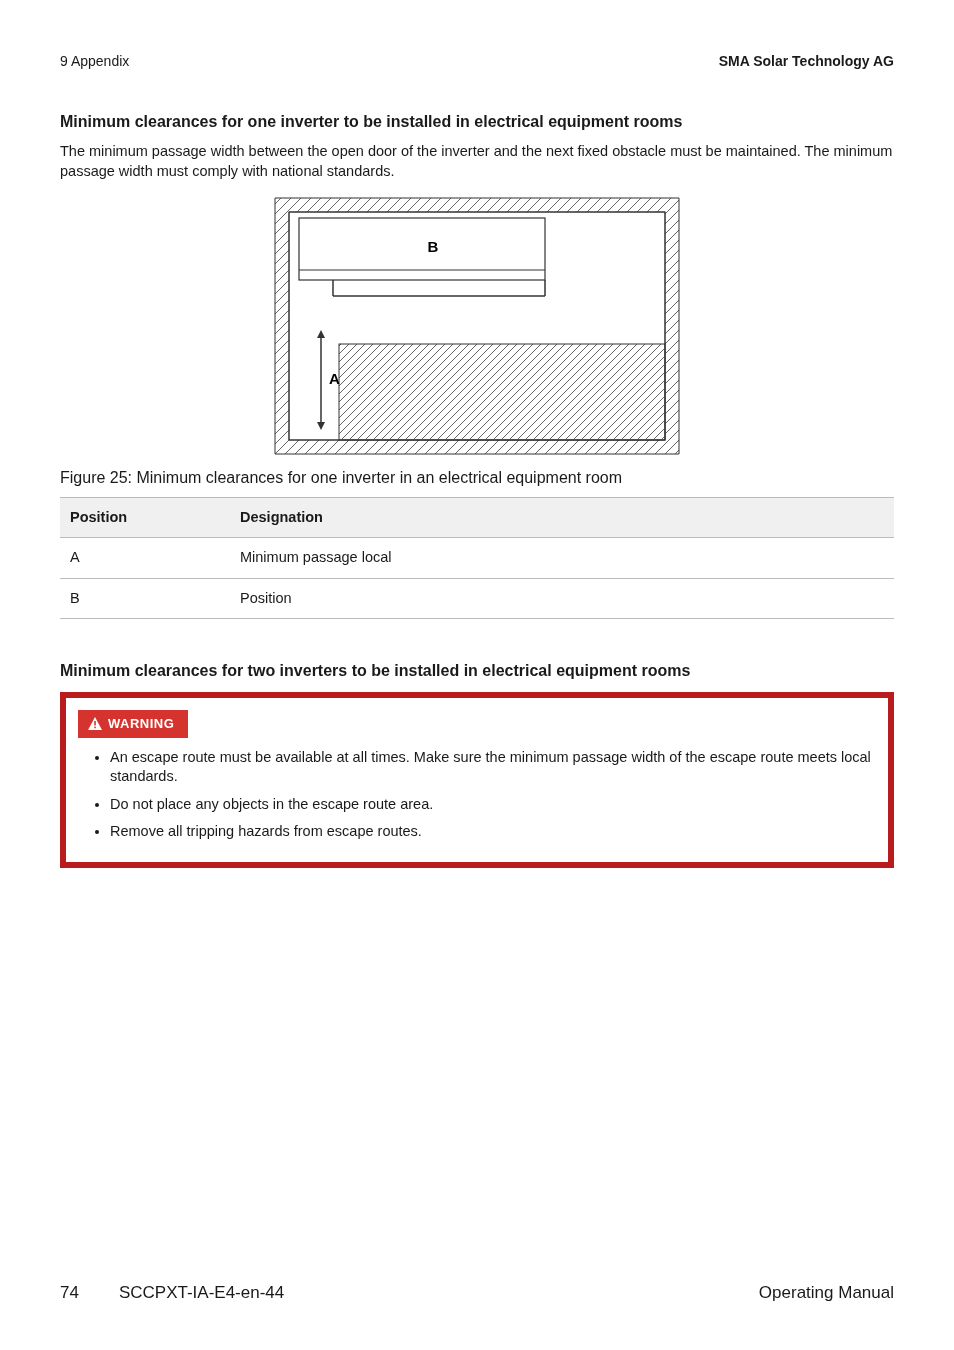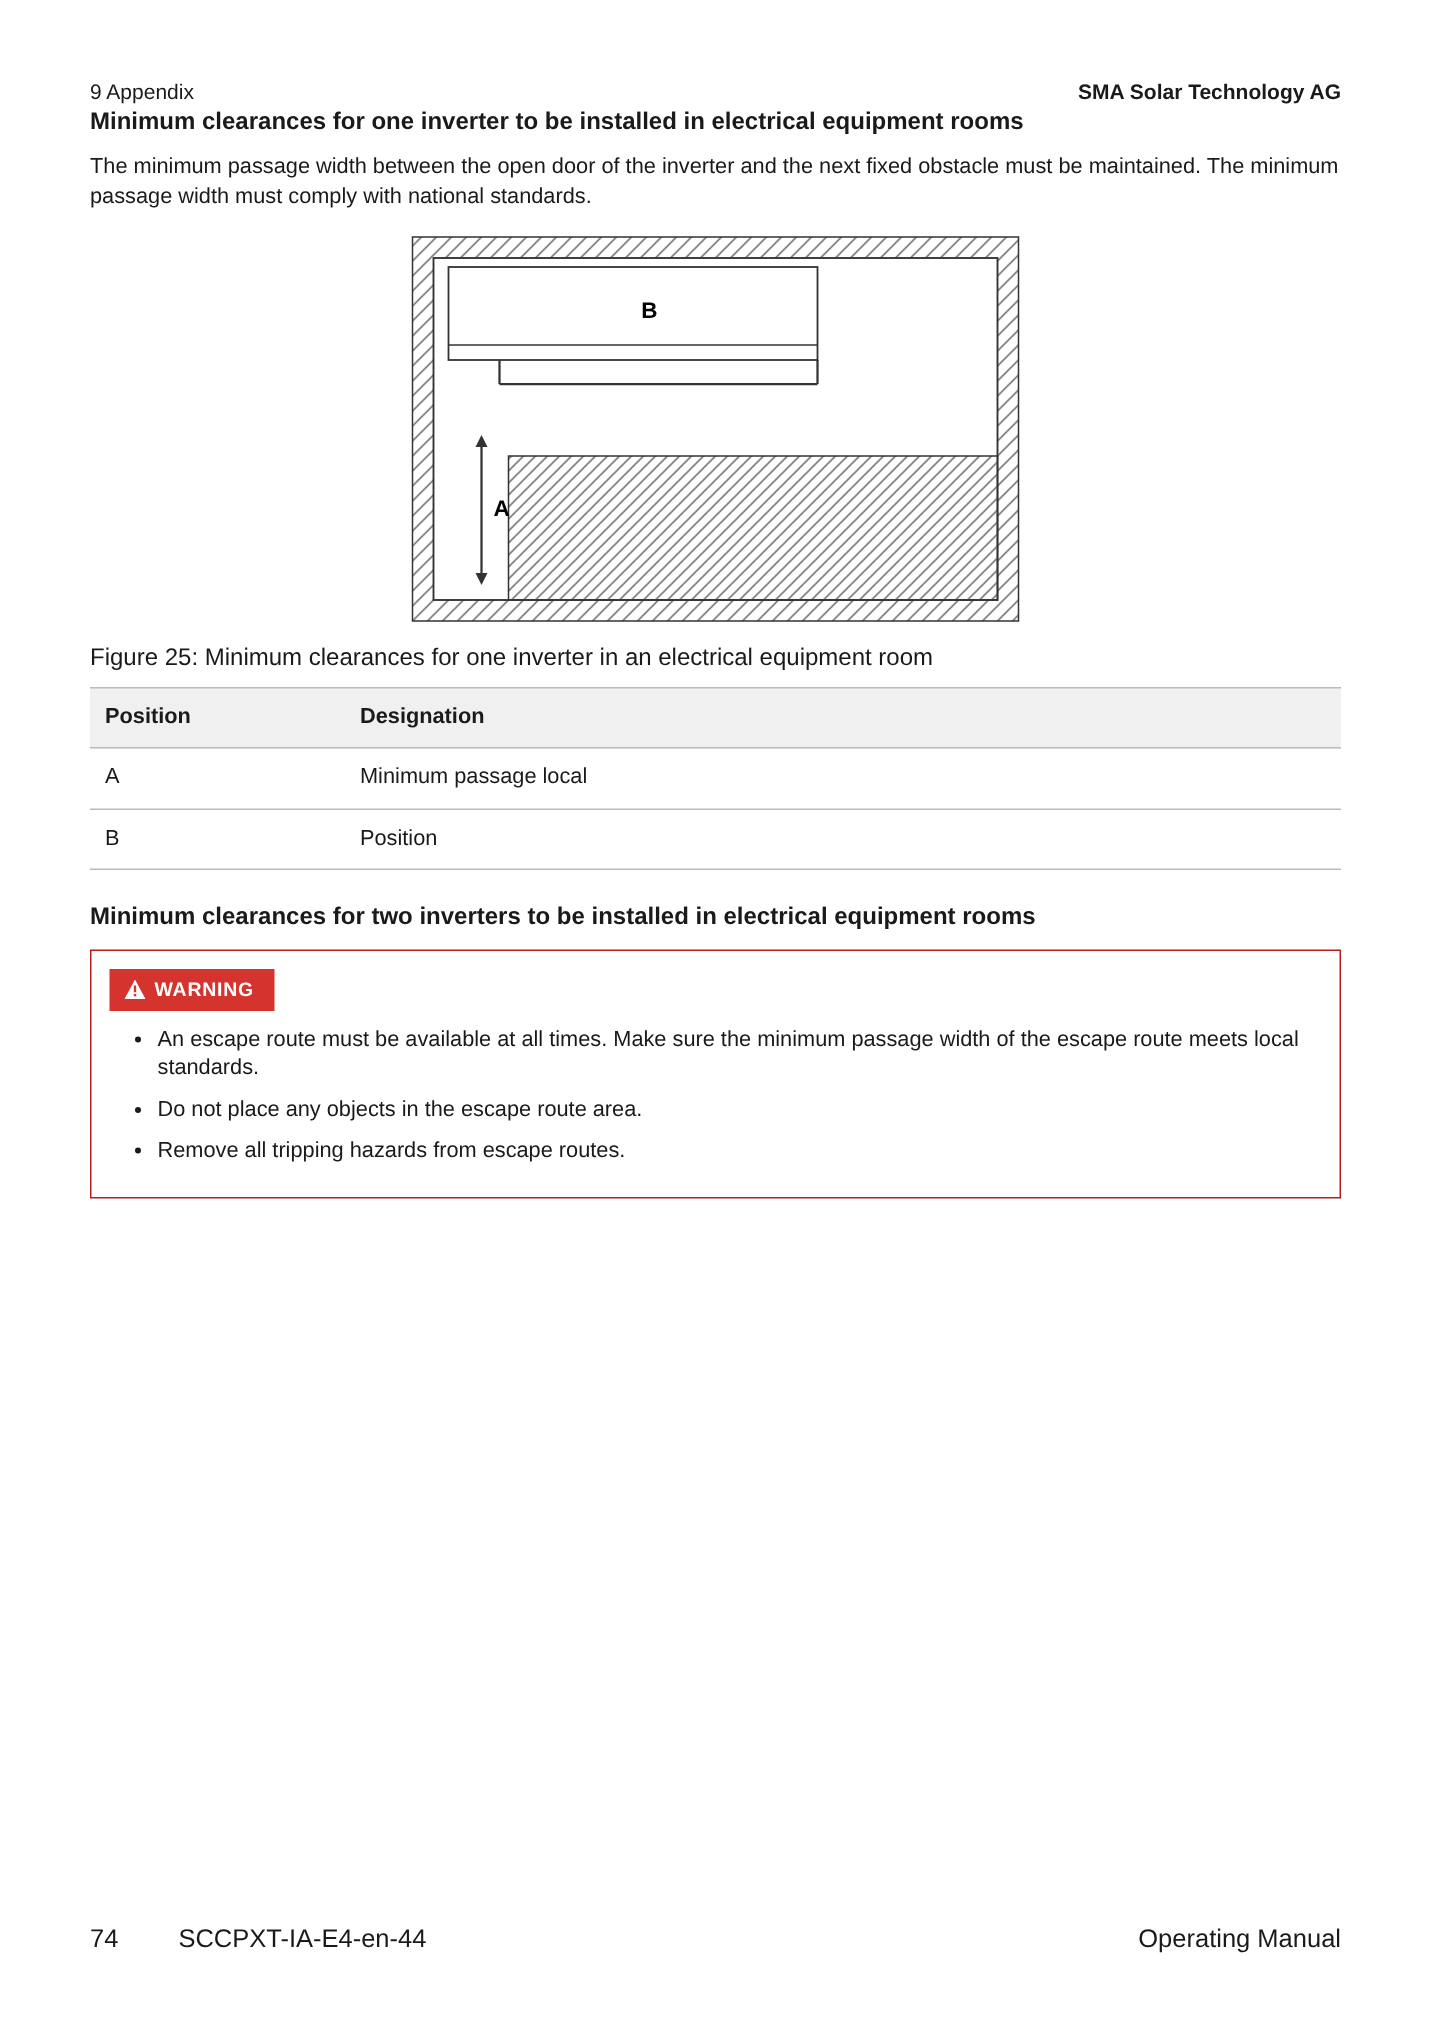--- a/index.html
+++ b/index.html
@@ -14,20 +14,21 @@
     height: 1350px;
     position: relative;
     padding: 52px 60px 0 60px;
     font-size: 14.5px;
     line-height: 1.35;
   }
   .header-row {
     display: flex;
     justify-content: space-between;
     font-size: 14px;
+    margin-bottom: 40px;
   }
   .header-left { font-weight: 300; }
   .header-right { font-weight: 600; }
   h3.sec {
     font-size: 16px;
     font-weight: 600;
     margin: 0 0 10px 0;
   }
   p.body {
     margin: 0 0 14px 0;
@@ -40,39 +41,39 @@
   .figure-caption {
     font-size: 16px;
     font-weight: 300;
     margin: 4px 0 8px 0;
     text-align: left;
   }
   table.leg {
     width: 100%;
     border-collapse: collapse;
     font-size: 14.5px;
-    margin-bottom: 21px;
+    margin-bottom: 41px;
   }
   table.leg th {
     text-align: left;
     padding: 10px 10px;
     font-weight: 600;
     background: #f0f0f0;
     border-top: 1px solid #bbb;
     border-bottom: 1px solid #bbb;
   }
   table.leg td {
     padding: 10px 10px;
     border-bottom: 1px solid #bbb;
     font-weight: 300;
   }
   table.leg col.c1 { width: 170px; }
 
   .warning-box {
-    border: 1px solid #b91c1c;
+    border: 6px solid #b91c1c;
     padding: 0;
     margin-top: 8px;
   }
   .warning-tag {
     display: inline-flex;
     align-items: center;
     background: #d4342d;
     color: #fff;
     font-weight: 700;
     font-size: 13px;

